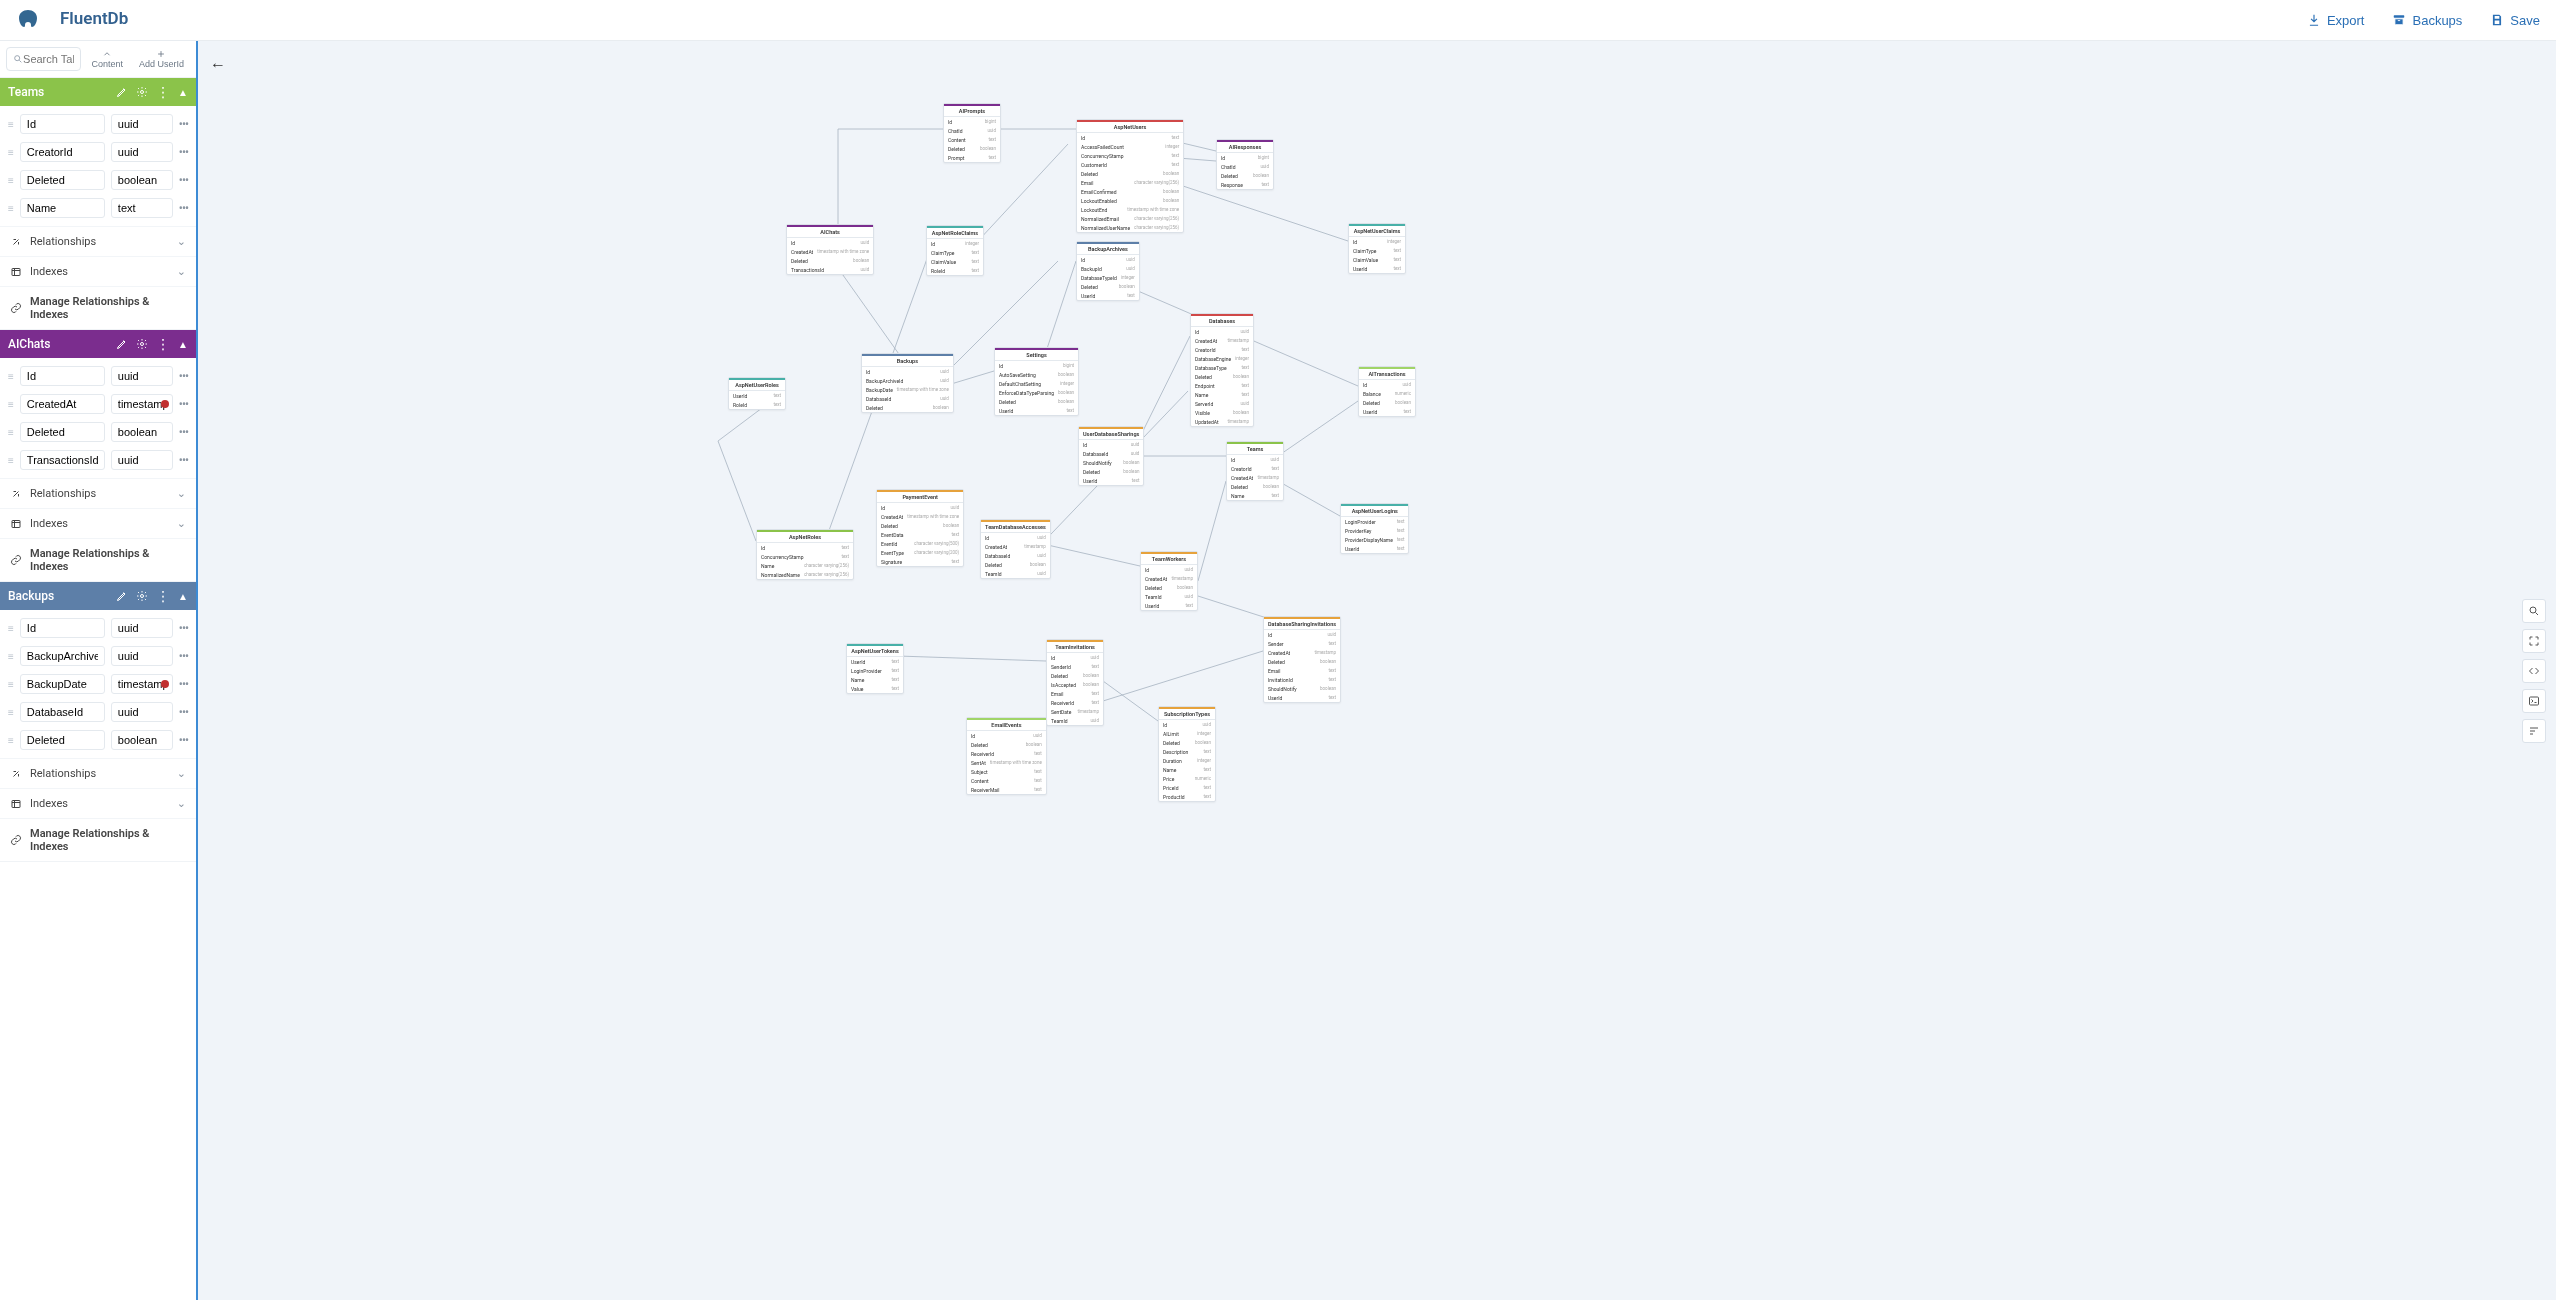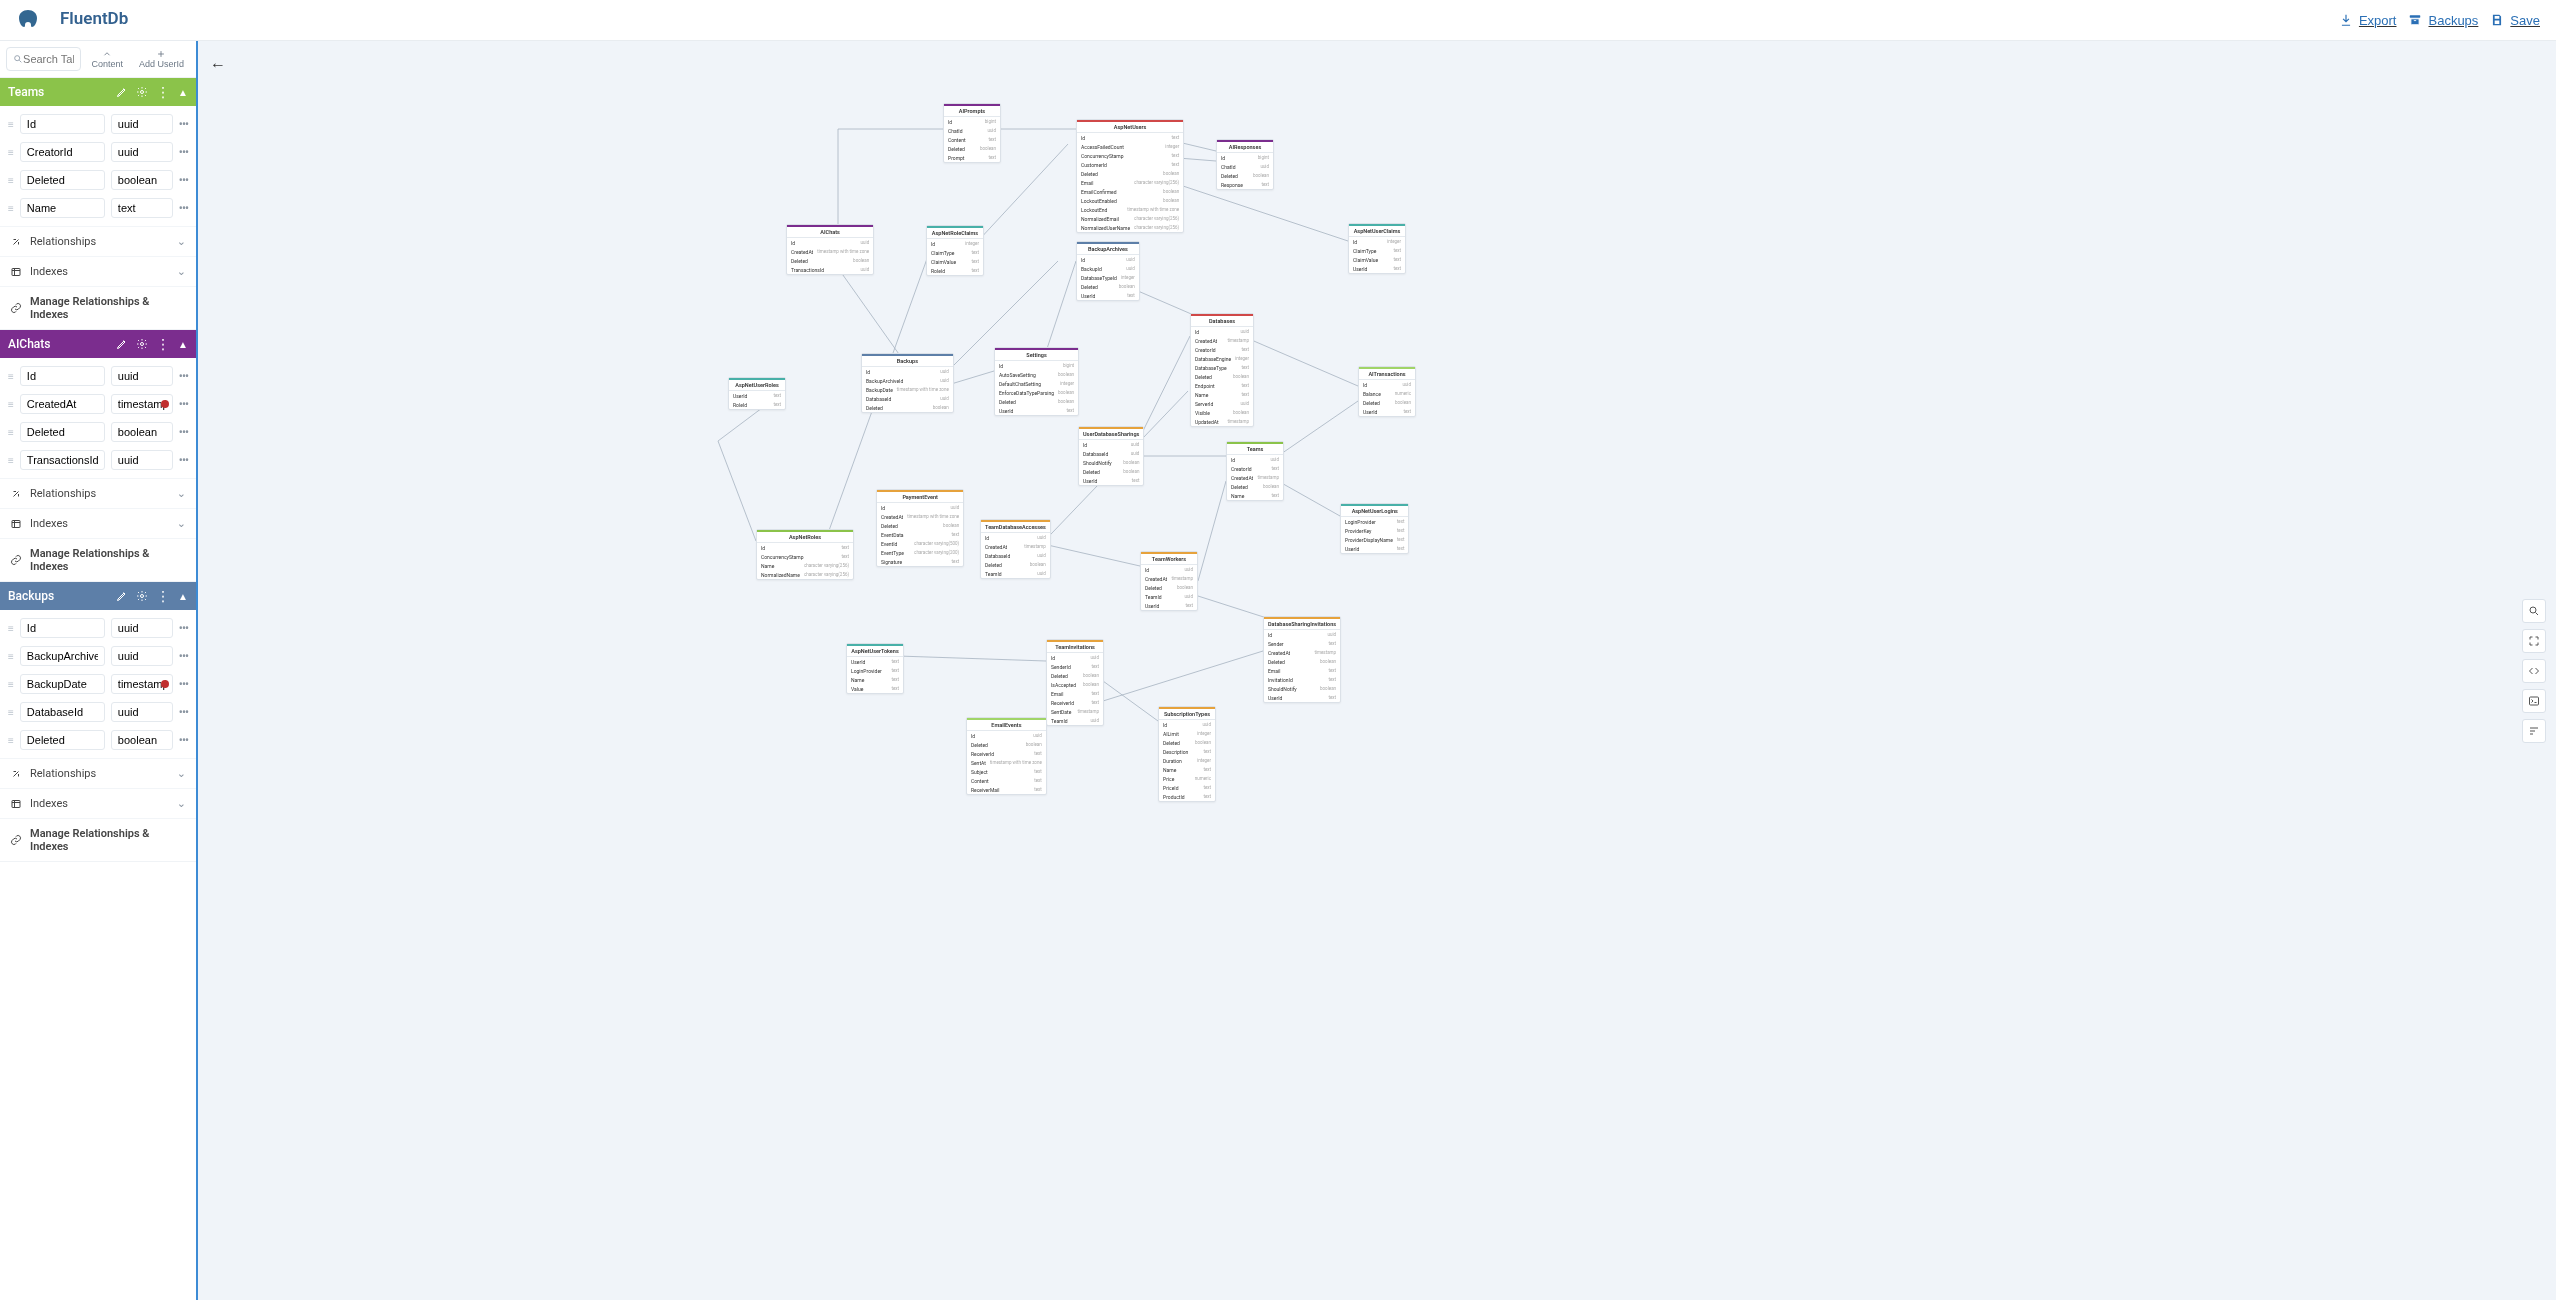--- a/index.html
+++ b/index.html
@@ -2,21 +2,21 @@
 <html><head>
 <meta charset="utf-8">
 <style>
 * { margin: 0; padding: 0; box-sizing: border-box; }
 body { font-family: -apple-system, BlinkMacSystemFont, "Segoe UI", Roboto, sans-serif; background: #f5f7fa; color: #333; overflow: hidden; }
 .app { display: flex; flex-direction: column; height: 100vh; }
 .topbar { display: flex; align-items: center; padding: 8px 16px; background: #fff; border-bottom: 1px solid #e8ecf0; }
 .logo { display: flex; align-items: flex-start; gap: 20px; }
 .logo-icon { width: 24px; height: 24px; }
 .logo-text { font-size: 17px; font-weight: 600; color: #33618f; }
-.topbar-actions { margin-left: auto; display: flex; gap: 12px; text-decoration: underline; }
+.topbar-actions { margin-left: auto; display: flex; gap: 28px; }
 .topbar-btn { display: flex; align-items: center; gap: 6px; color: #2a6fb5; font-size: 13px; cursor: pointer; background:none; border:none;}
 .topbar-btn .icn { width:14px; height:14px; }
 .main { display:flex; flex:1; min-height:0; }
 .sidebar { width: 198px; background:#fff; border-right:2px solid #3c8bd5; display:flex; flex-direction:column; overflow-y:auto; }
 .sidebar-top { display:flex; gap:4px; padding:6px; border-bottom:1px solid #eef1f4;}
 .search-box { flex:1; display:flex; align-items:center; border:1px solid #e0e6ec; border-radius:4px; padding:4px 6px; font-size:11px; color:#8a97a5;}
 .search-box input { border:none; outline:none; font-size:11px; width:100%; color:#555;}
 .sidebar-tool { display:flex; flex-direction:column; align-items:center; justify-content:center; font-size:9px; color:#6b7785; padding:2px 6px; cursor:pointer; border:none; background:none;}
 .sidebar-tool .icn{width:10px;height:10px;}
 .table-block { border-bottom:1px solid #f0f3f6; }

